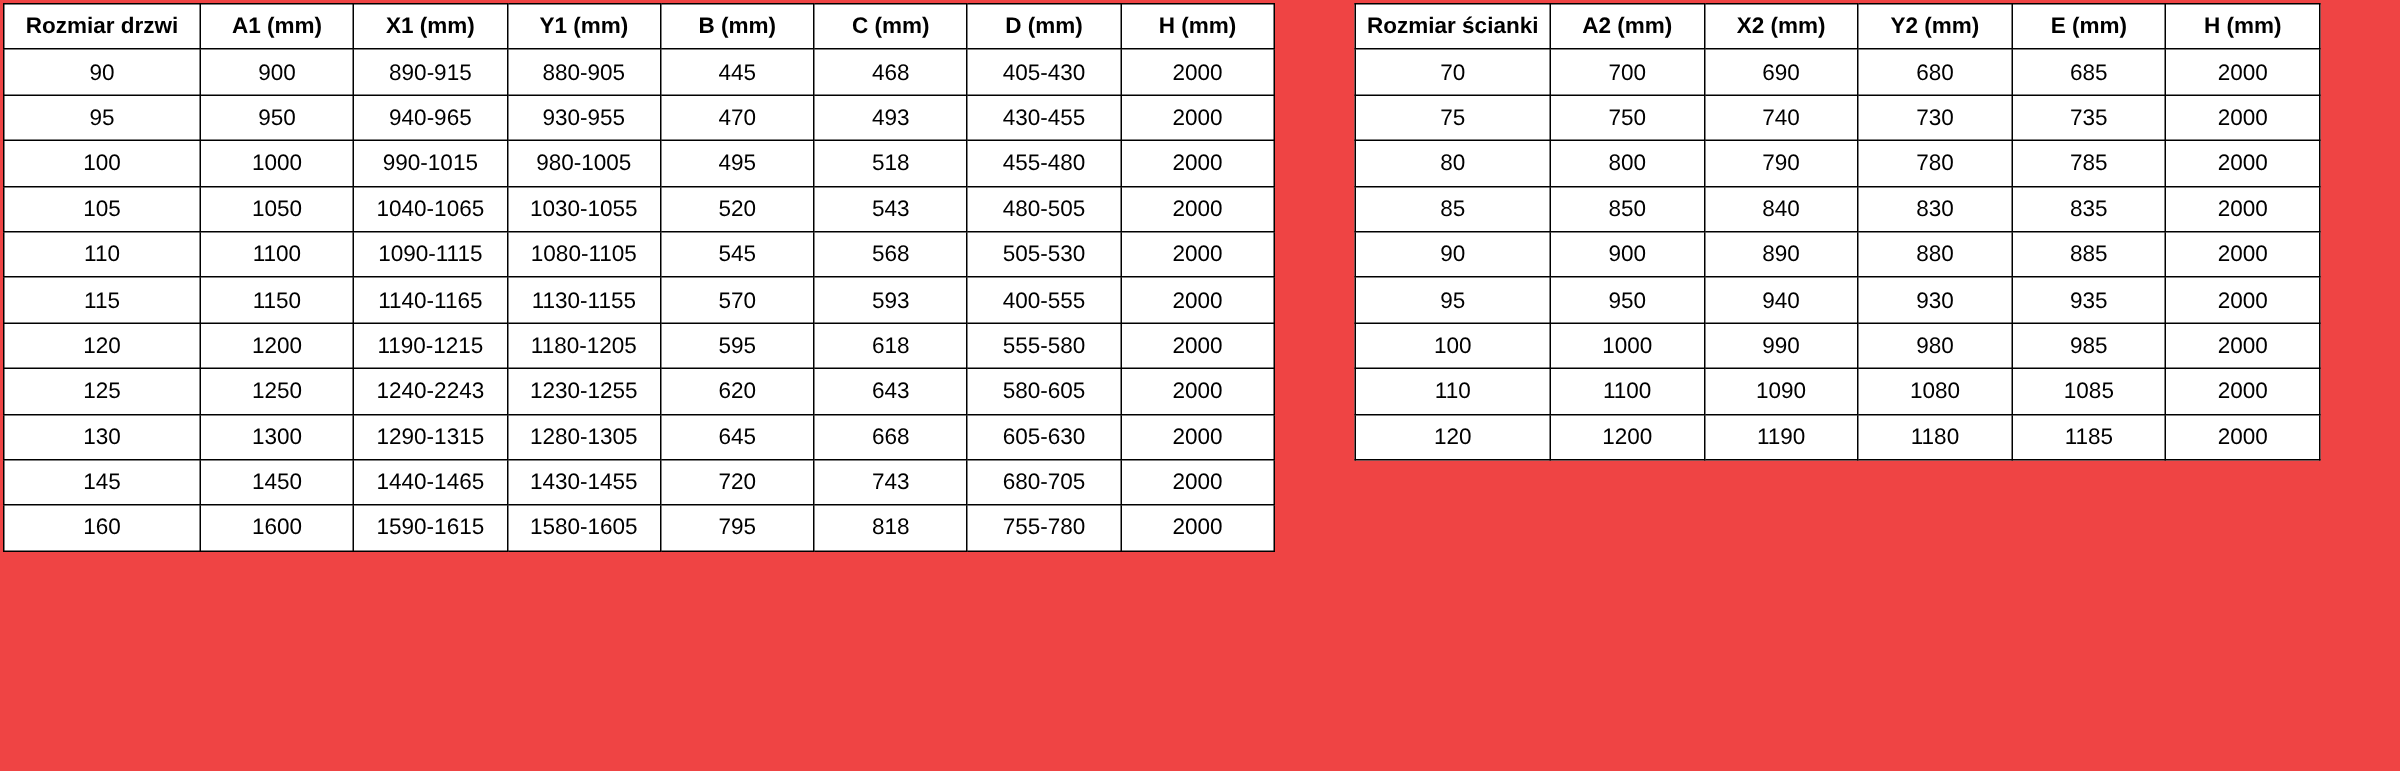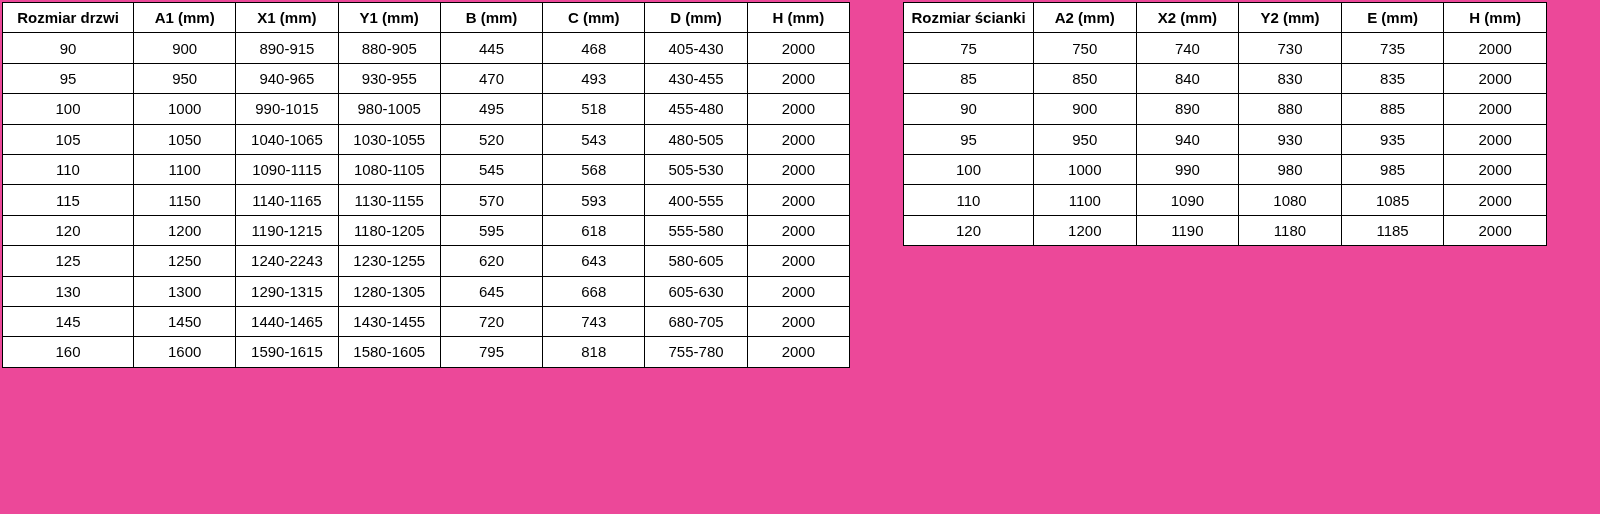--- a/index.html
+++ b/index.html
@@ -5,21 +5,21 @@
   * { box-sizing: border-box; }
   html, body {
     margin: 0;
     padding: 0;
     background: #ffffff;
   }
   #canvas {
     position: relative;
     width: 1600px;
     height: 514px;
-    background: #ec4899;
+    background: #ef4444;
     font-family: "Liberation Sans", sans-serif;
     color: #000000;
   }
   table.spec {
     position: absolute;
     top: 2px;
     border-collapse: collapse;
     table-layout: fixed;
     background: #ffffff;
   }
@@ -201,28 +201,44 @@
           <th>Rozmiar ścianki</th>
           <th>A2 (mm)</th>
           <th>X2 (mm)</th>
           <th>Y2 (mm)</th>
           <th>E (mm)</th>
           <th>H (mm)</th>
         </tr>
       </thead>
       <tbody>
         <tr>
+          <td>70</td>
+          <td>700</td>
+          <td>690</td>
+          <td>680</td>
+          <td>685</td>
+          <td>2000</td>
+        </tr>
+        <tr>
           <td>75</td>
           <td>750</td>
           <td>740</td>
           <td>730</td>
           <td>735</td>
           <td>2000</td>
         </tr>
         <tr>
+          <td>80</td>
+          <td>800</td>
+          <td>790</td>
+          <td>780</td>
+          <td>785</td>
+          <td>2000</td>
+        </tr>
+        <tr>
           <td>85</td>
           <td>850</td>
           <td>840</td>
           <td>830</td>
           <td>835</td>
           <td>2000</td>
         </tr>
         <tr>
           <td>90</td>
           <td>900</td>

